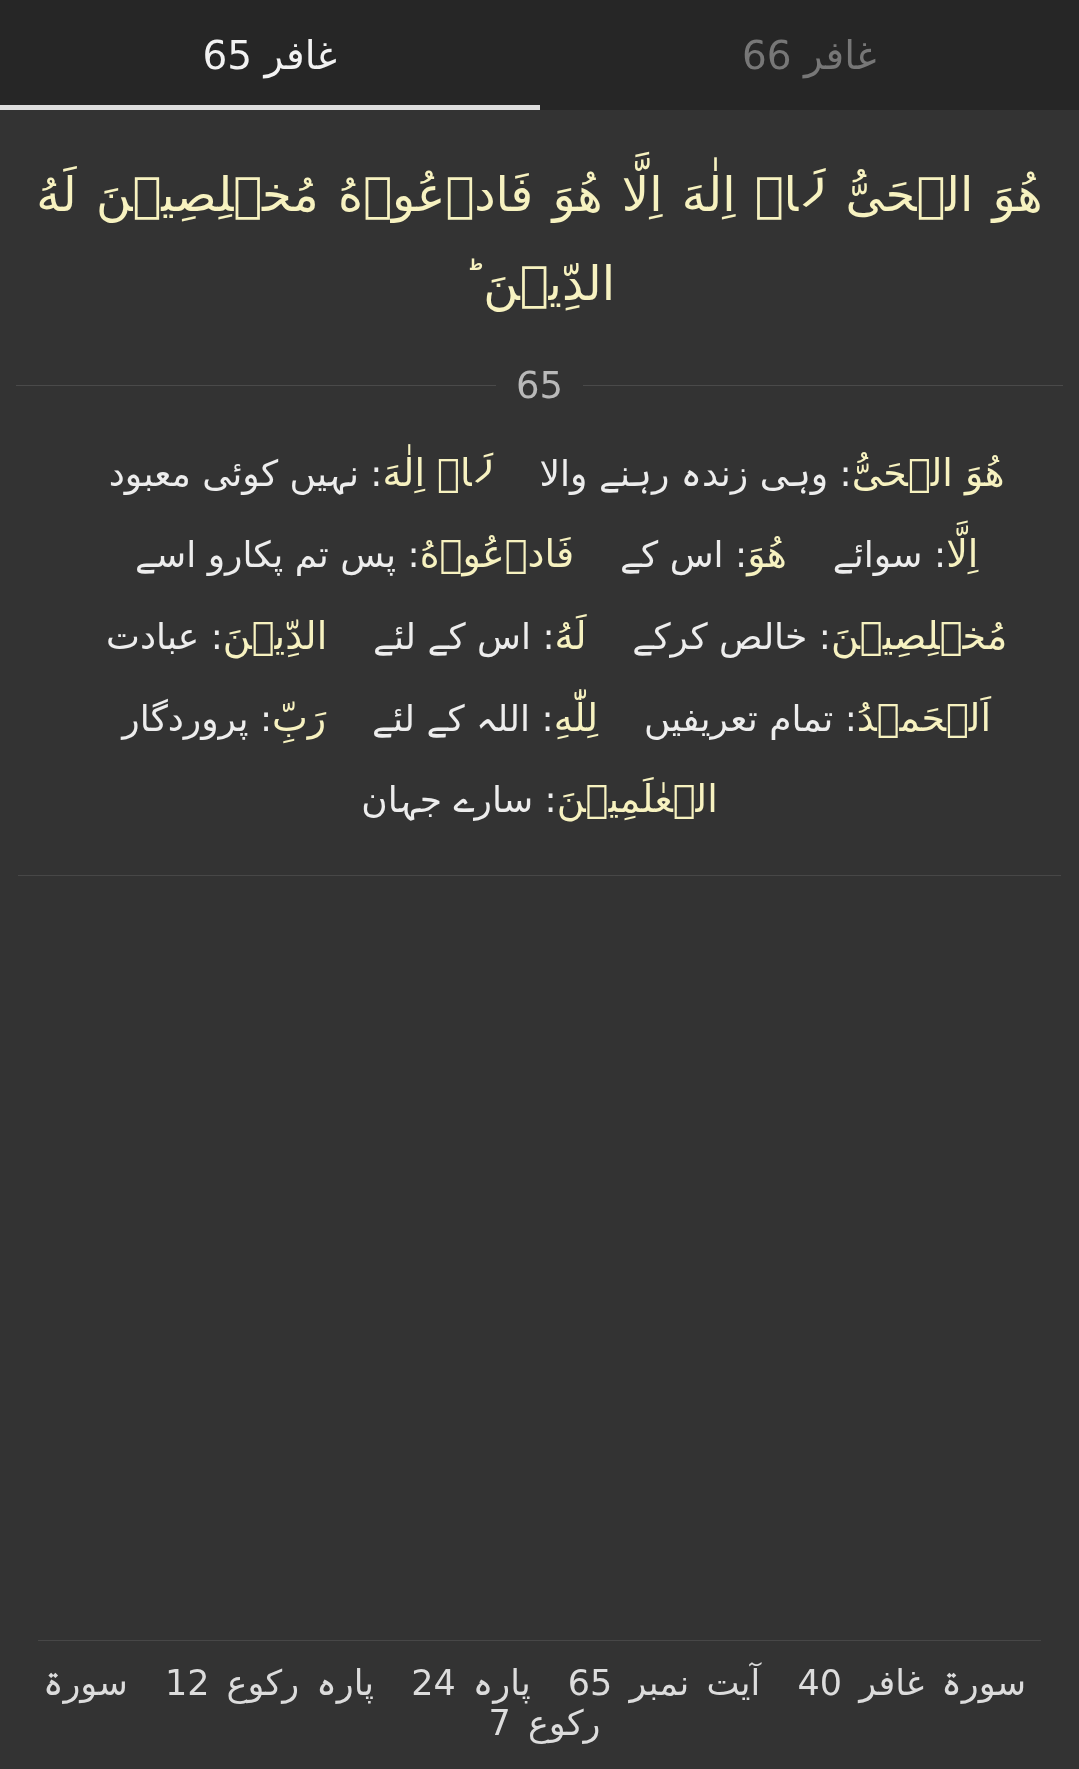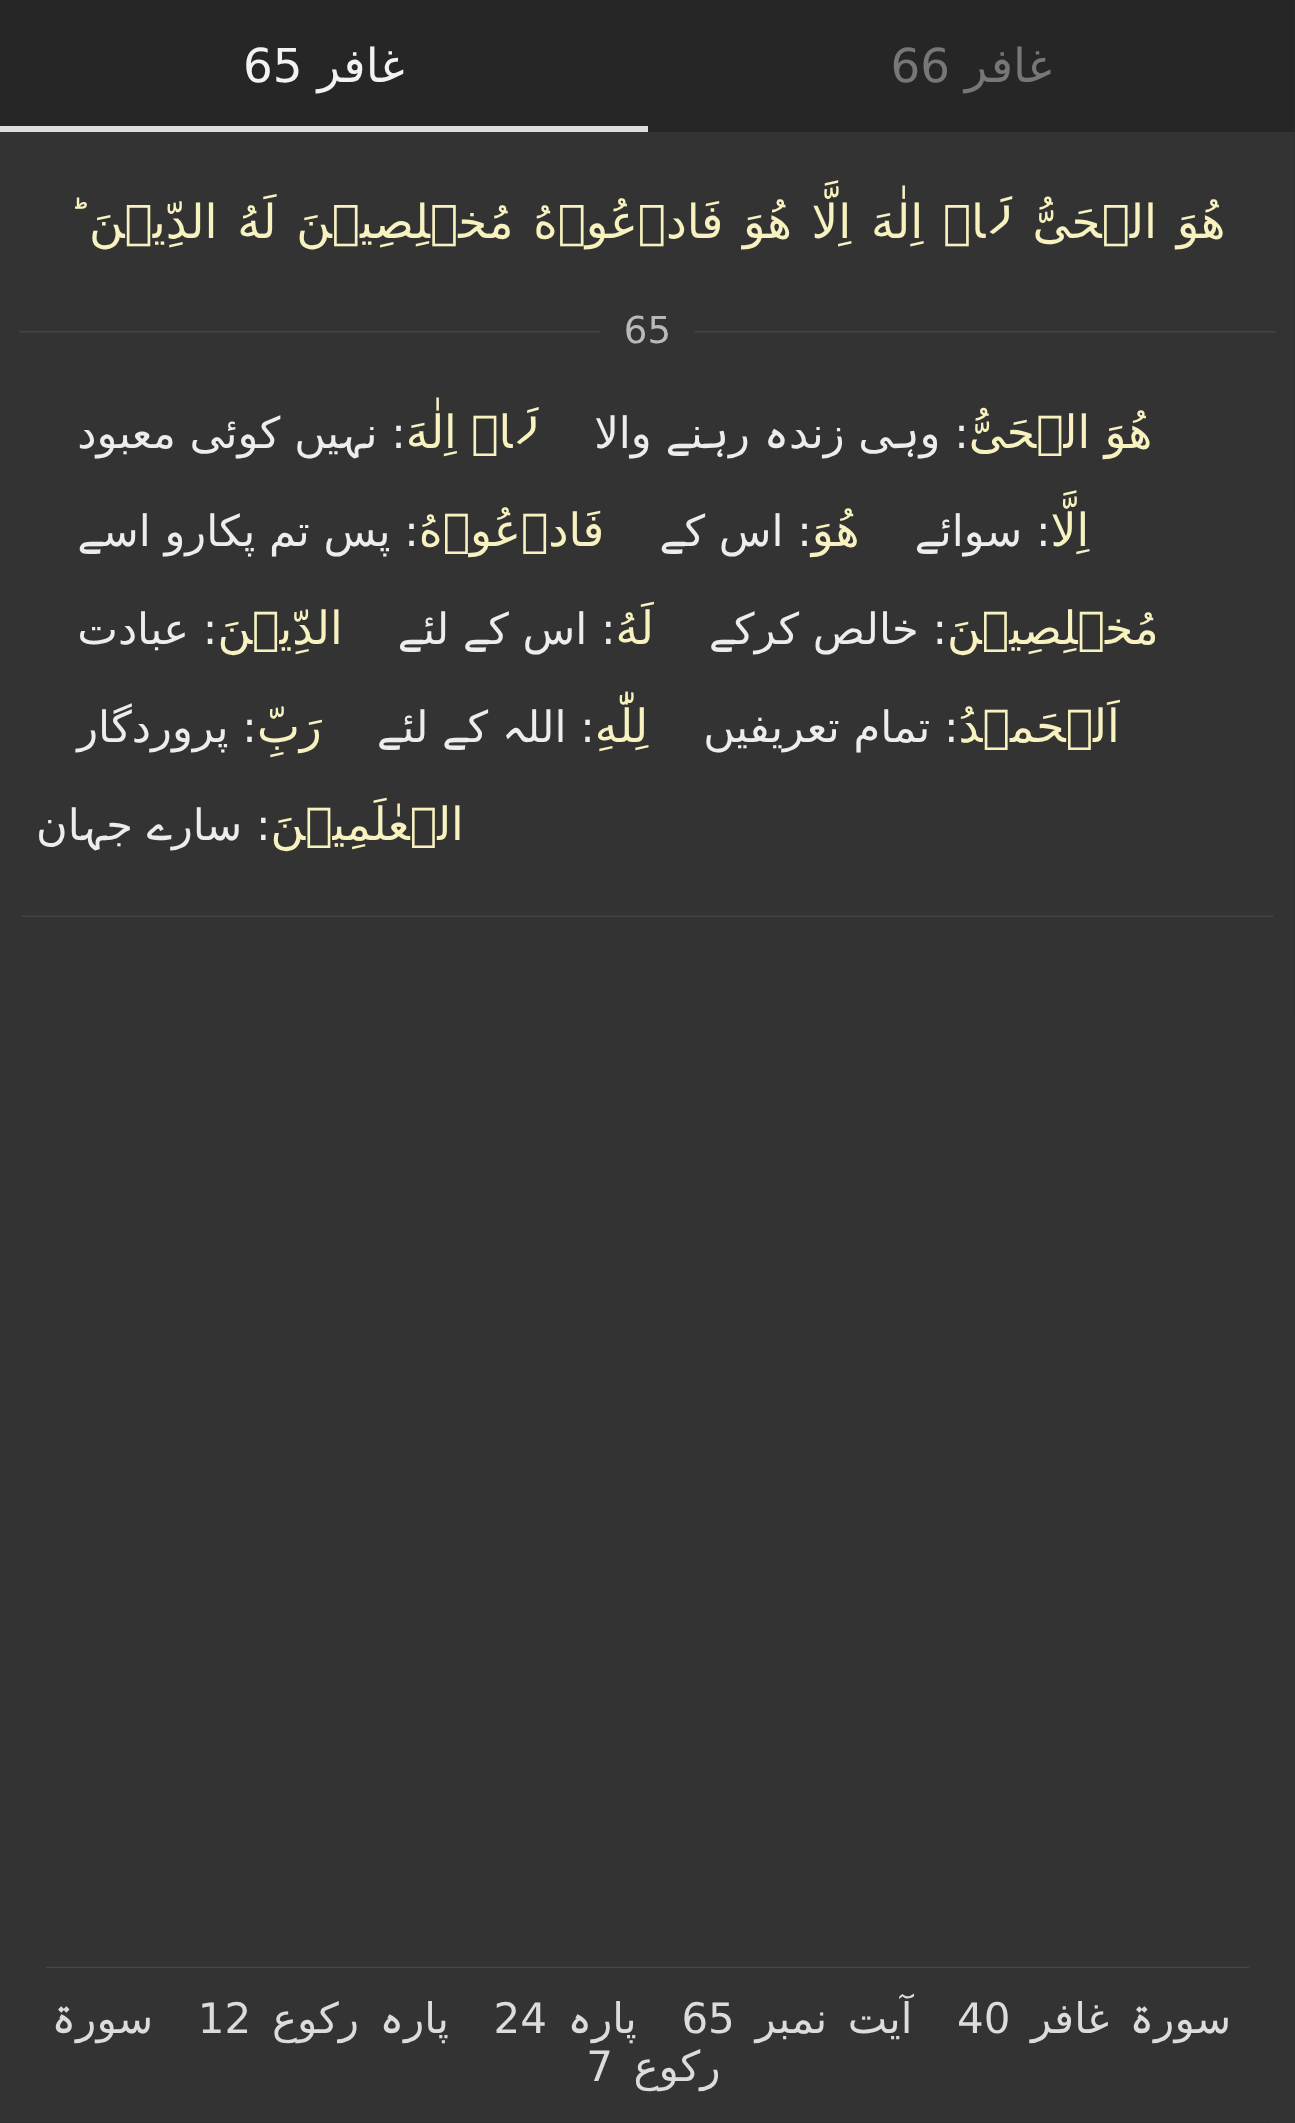--- a/index.html
+++ b/index.html
@@ -60,49 +60,49 @@
     box-sizing: border-box;
     padding: 0;
   }
 
   .ayah-block {
     padding: 40px 26px 10px 26px;
     text-align: center;
   }
   .ayah-arabic {
     color: #f7f2c0;
-    font-size: 39px;
+    font-size: 48px;
     line-height: 1.85;
     direction: rtl;
     font-family: "DejaVu Sans", "Liberation Sans", sans-serif;
     word-spacing: 4px;
   }
 
   .ayah-number-row {
     display: flex;
     align-items: center;
     justify-content: center;
     margin: 26px 0 0 0;
     padding: 0 16px;
   }
   .rule {
     flex: 1 1 auto;
     height: 1px;
     background: #4a4a4a;
   }
   .ayah-number {
     color: #b9b9b9;
-    font-size: 31px;
+    font-size: 37px;
     padding: 0 20px;
   }
 
   .wordmeaning {
     padding: 26px 30px 20px 30px;
     direction: rtl;
-    text-align: left;
+    text-align: center;
     font-size: 36px;
     line-height: 2.15;
     color: #ededed;
   }
   .wm-ar {
     color: #f7f2c0;
     font-size: 38px;
   }
   .wm-sep {
     color: #ededed;

